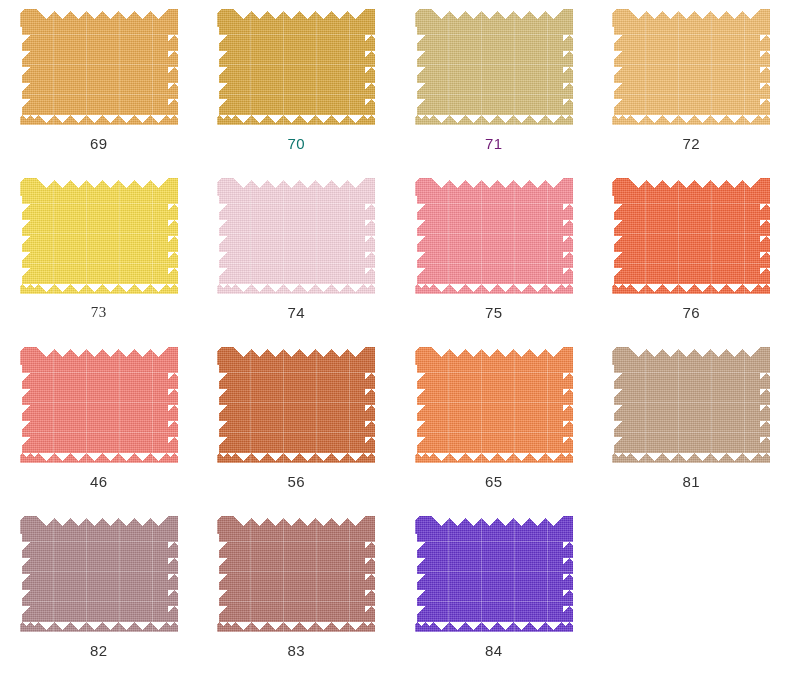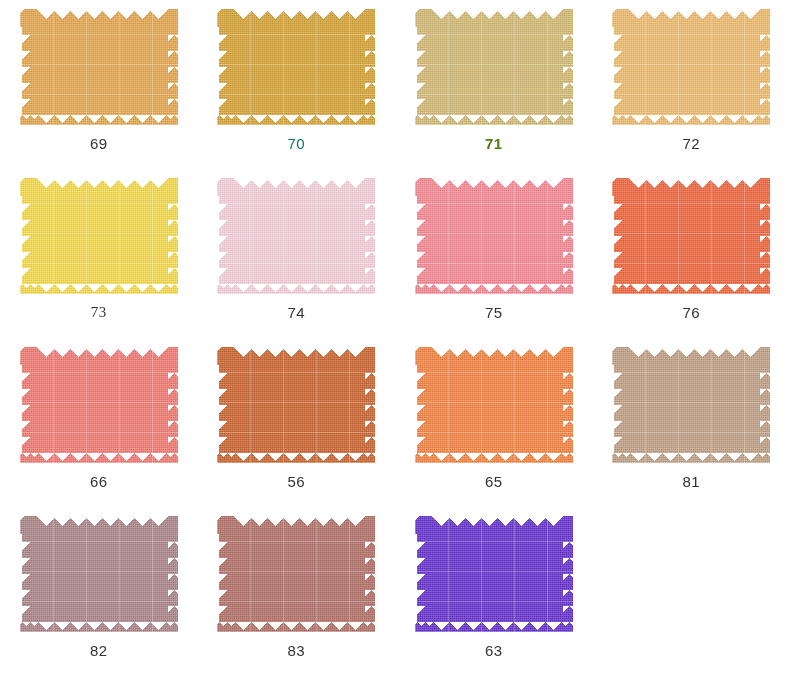--- a/index.html
+++ b/index.html
@@ -117,21 +117,21 @@
     <div class="swatch-cell">
       <div class="swatch-wrap">
         <div class="swatch-fabric" style="background: rgb(215, 165, 59);"></div>
       </div>
       <div class="swatch-label" style="color: #0f766e;">70</div>
     </div>
     <div class="swatch-cell">
       <div class="swatch-wrap">
         <div class="swatch-fabric" style="background: rgb(212, 188, 120);"></div>
       </div>
-      <div class="swatch-label" style="color: #4d7c0f; font-weight: bold;">71</div>
+      <div class="swatch-label" style="color: #701a75;">71</div>
     </div>
     <div class="swatch-cell">
       <div class="swatch-wrap">
         <div class="swatch-fabric" style="background: rgb(240, 188, 110);"></div>
       </div>
       <div class="swatch-label" style="color: rgb(51, 51, 51);">72</div>
     </div>
     <div class="swatch-cell">
       <div class="swatch-wrap">
         <div class="swatch-fabric" style="background: rgb(247, 220, 75);"></div>
@@ -153,21 +153,21 @@
     <div class="swatch-cell">
       <div class="swatch-wrap">
         <div class="swatch-fabric" style="background: rgb(244, 102, 60);"></div>
       </div>
       <div class="swatch-label" style="color: rgb(51, 51, 51);">76</div>
     </div>
     <div class="swatch-cell">
       <div class="swatch-wrap">
         <div class="swatch-fabric" style="background: rgb(244, 123, 114);"></div>
       </div>
-      <div class="swatch-label" style="color: rgb(51, 51, 51);">66</div>
+      <div class="swatch-label" style="color: rgb(51, 51, 51);">46</div>
     </div>
     <div class="swatch-cell">
       <div class="swatch-wrap">
         <div class="swatch-fabric" style="background: rgb(204, 102, 51);"></div>
       </div>
       <div class="swatch-label" style="color: rgb(51, 51, 51);">56</div>
     </div>
     <div class="swatch-cell">
       <div class="swatch-wrap">
         <div class="swatch-fabric" style="background: rgb(245, 133, 70);"></div>
@@ -189,15 +189,15 @@
     <div class="swatch-cell">
       <div class="swatch-wrap">
         <div class="swatch-fabric" style="background: rgb(178, 114, 106);"></div>
       </div>
       <div class="swatch-label" style="color: rgb(51, 51, 51);">83</div>
     </div>
     <div class="swatch-cell">
       <div class="swatch-wrap">
         <div class="swatch-fabric" style="background: rgb(102, 51, 204);"></div>
       </div>
-      <div class="swatch-label" style="color: rgb(51, 51, 51);">63</div>
+      <div class="swatch-label" style="color: rgb(51, 51, 51);">84</div>
     </div>
   </div>
 
 </body></html>

